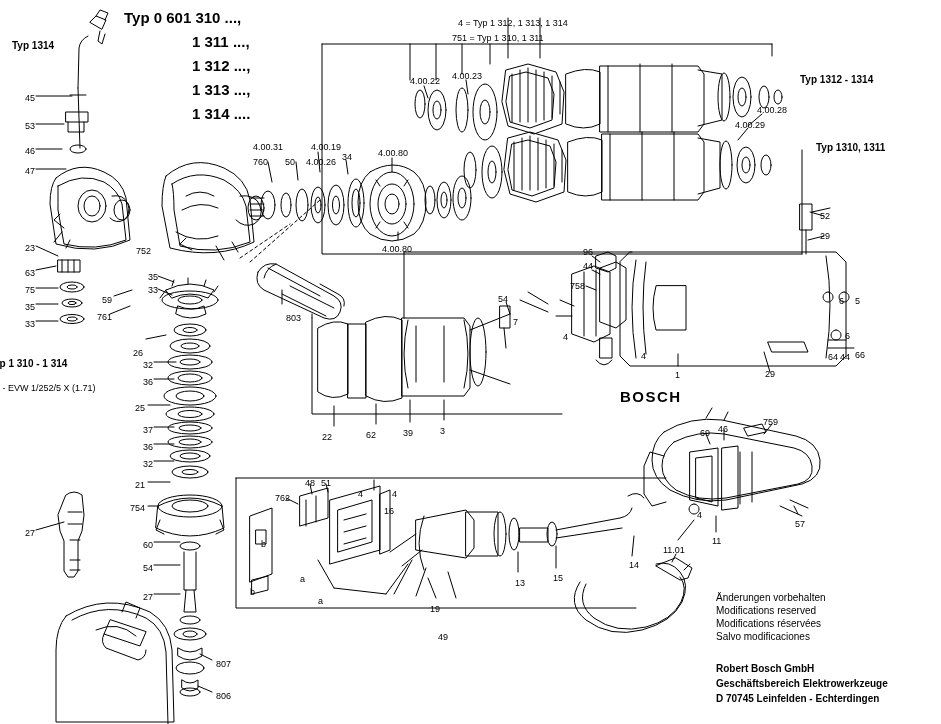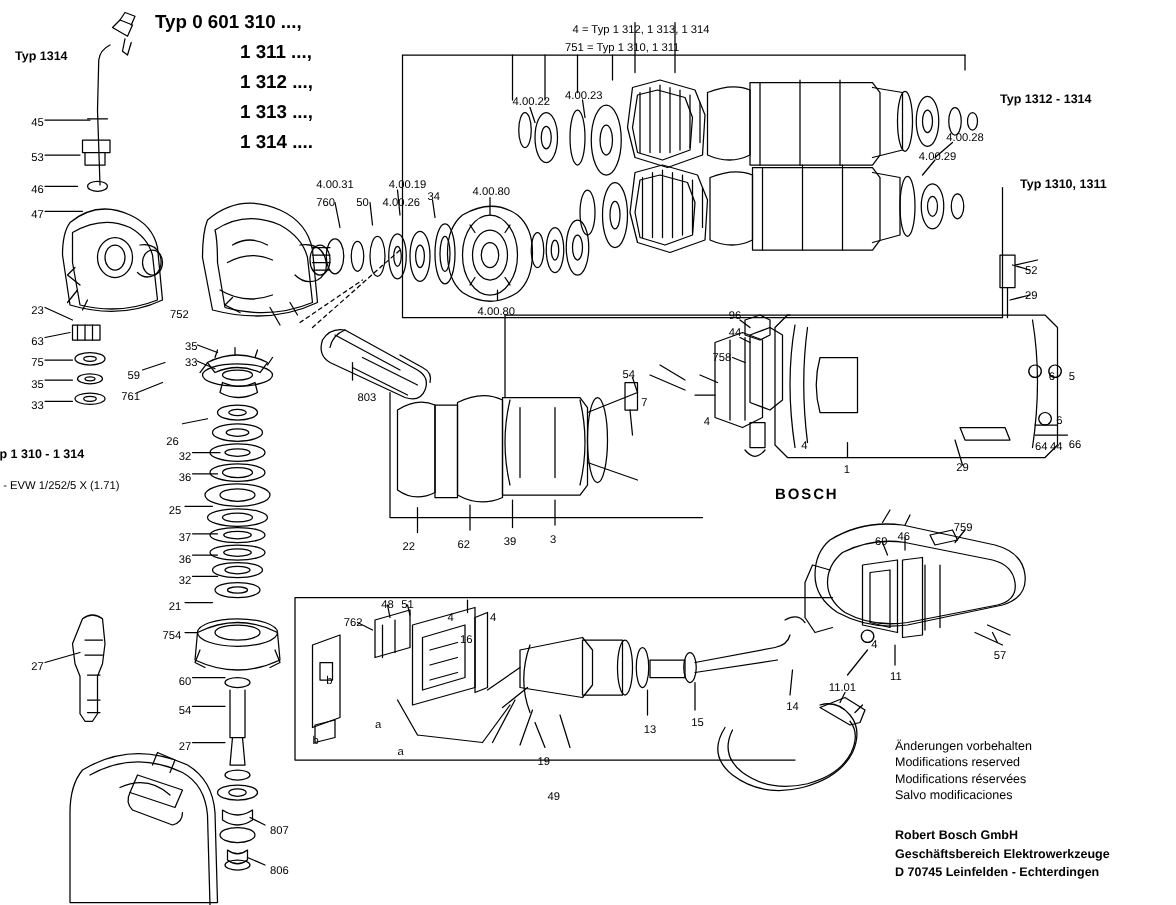--- a/index.html
+++ b/index.html
@@ -45,21 +45,21 @@
   }
   .foot {
     position: absolute;
     font-size: 10px;
     line-height: 12.5px;
     white-space: pre;
   }
   .foot.b { font-weight: bold; }
   .brand {
     position: absolute;
-    font-size: 12px;
+    font-size: 15px;
     font-weight: bold;
     letter-spacing: 1.5px;
     font-family: "Liberation Sans", sans-serif;
   }
   .hdr {
     position: absolute;
     font-size: 10px;
     font-weight: bold;
     white-space: pre;
   }
@@ -455,21 +455,21 @@
     <div class="lbl" style="left:855px;top:350px;">66</div>
     <div class="lbl" style="left:763px;top:417px;">759</div>
     <div class="lbl" style="left:700px;top:428px;">69</div>
     <div class="lbl" style="left:718px;top:424px;">46</div>
     <div class="lbl" style="left:663px;top:545px;">11.01</div>
     <div class="lbl" style="left:712px;top:536px;">11</div>
     <div class="lbl" style="left:795px;top:519px;">57</div>
     <div class="lbl" style="left:275px;top:493px;">762</div>
     <div class="lbl" style="left:305px;top:478px;">48</div>
     <div class="lbl" style="left:321px;top:478px;">51</div>
-    <div class="lbl" style="left:368px;top:473px;margin-top:33px;">16</div>
+    <div class="lbl" style="left:384px;top:473px;margin-top:33px;">16</div>
     <div class="lbl" style="left:430px;top:604px;">19</div>
     <div class="lbl" style="left:438px;top:604px;margin-top:28px;">49</div>
     <div class="lbl" style="left:515px;top:578px;">13</div>
     <div class="lbl" style="left:553px;top:573px;">15</div>
     <div class="lbl" style="left:629px;top:560px;">14</div>
   </div>
 
   <div>
     <div class="lbl" style="left:513px;top:317px;">7</div>
     <div class="lbl" style="left:563px;top:332px;">4</div>

